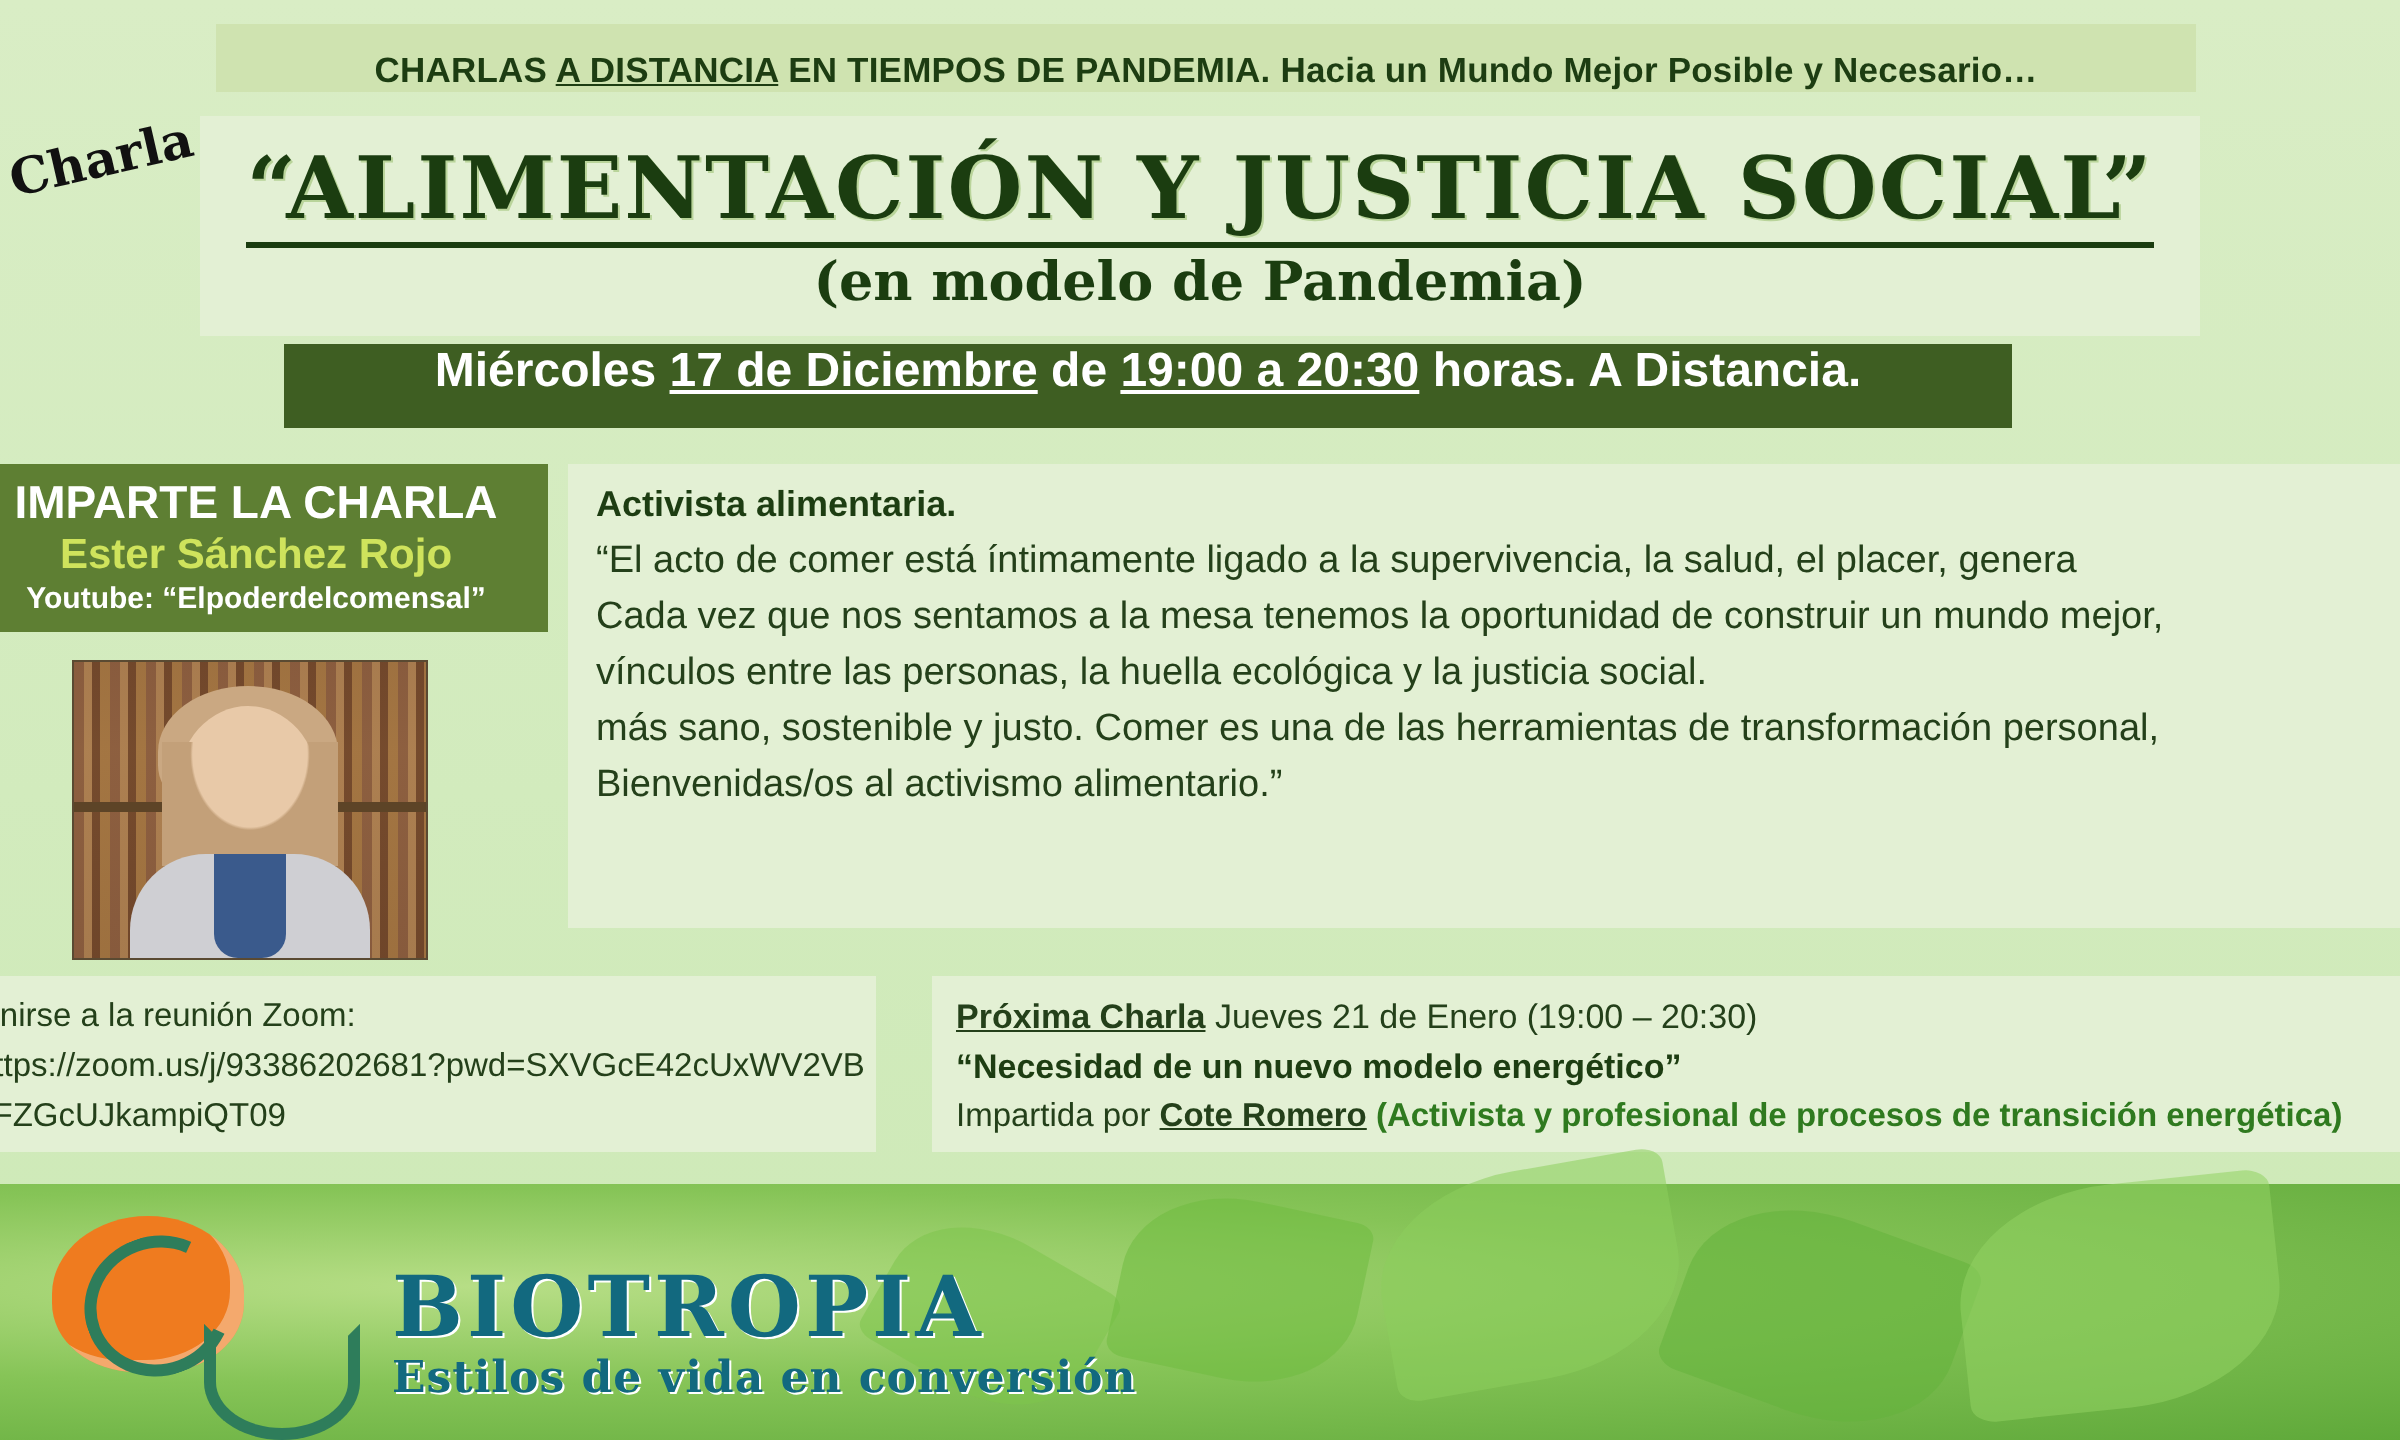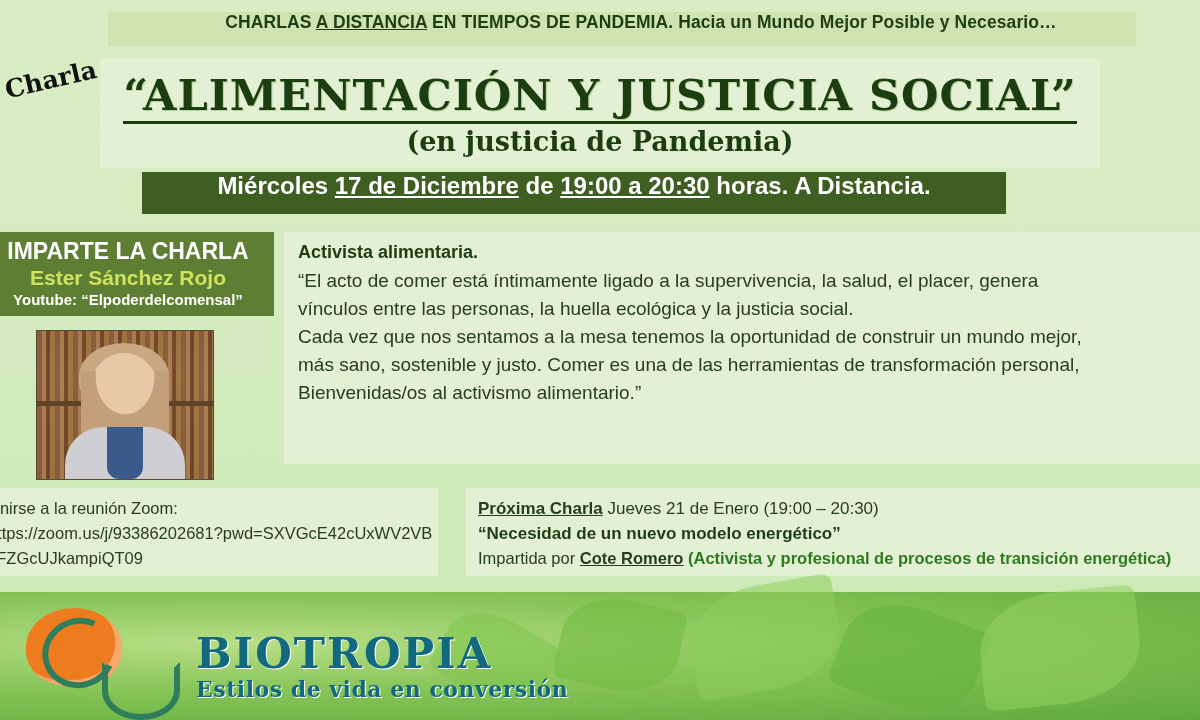--- a/index.html
+++ b/index.html
@@ -25,23 +25,22 @@
 
   
   .top-banner {
     position: absolute;
     left: 108px;
     top: 12px;
     width: 990px;
     height: 34px;
     background: #cfe3b0;
     display: flex;
-    align-items: flex-start;
+    align-items: flex-end;
     justify-content: center;
-    padding-left: 38px;
   }
   .top-banner span {
     font-size: 17.5px;
     font-weight: bold;
     color: #1d3d12;
     letter-spacing: .1px;
     white-space: nowrap;
   }
   .u { text-decoration: underline; }
 
@@ -364,21 +363,21 @@
   <div class="top-banner">
     <span><span>CHARLAS </span><span class="u">A DISTANCIA</span><span> EN TIEMPOS DE PANDEMIA. Hacia un Mundo Mejor Posible y Necesario…</span></span>
   </div>
 
   <div class="charla-tag">
     <span>Charla</span>
   </div>
 
   <div class="title-block">
     <div class="title-main"><span class="under">“ALIMENTACIÓN Y JUSTICIA SOCIAL”</span></div>
-    <div class="title-sub">(en justicia de Pandemia)</div>
+    <div class="title-sub">(en modelo de Pandemia)</div>
   </div>
 
   <div class="date-bar">
     <span><span>Miércoles </span><span class="u">17 de Diciembre</span><span> de </span><span class="u">19:00 a 20:30</span><span> horas. A Distancia.</span></span>
   </div>
 
   <div class="speaker-head">
     <div class="l1">IMPARTE LA CHARLA</div>
     <div class="l2">Ester Sánchez Rojo</div>
     <div class="l3">Youtube: “Elpoderdelcomensal”</div>
@@ -390,22 +389,22 @@
     <div class="hair"></div>
     <div class="face"></div>
     <div class="hair2"></div>
     <div class="body"></div>
     <div class="scarf"></div>
   </div>
 
   <div class="quote-panel">
     <div class="q-head">Activista alimentaria.</div>
     <p>“El acto de comer está íntimamente ligado a la supervivencia, la salud, el placer, genera</p>
+    <p>Cada vez que nos sentamos a la mesa tenemos la oportunidad de construir un mundo mejor,</p>
     <p>vínculos entre las personas, la huella ecológica y la justicia social.</p>
-    <p>Cada vez que nos sentamos a la mesa tenemos la oportunidad de construir un mundo mejor,</p>
     <p>más sano, sostenible y justo. Comer es una de las herramientas de transformación personal,</p>
     <p>Bienvenidas/os al activismo alimentario.”</p>
   </div>
 
   <div class="zoom-box">
     <div>Unirse a la reunión Zoom:</div>
     <div>https://zoom.us/j/93386202681?pwd=SXVGcE42cUxWV2VB</div>
     <div>cFZGcUJkampiQT09</div>
   </div>
 

